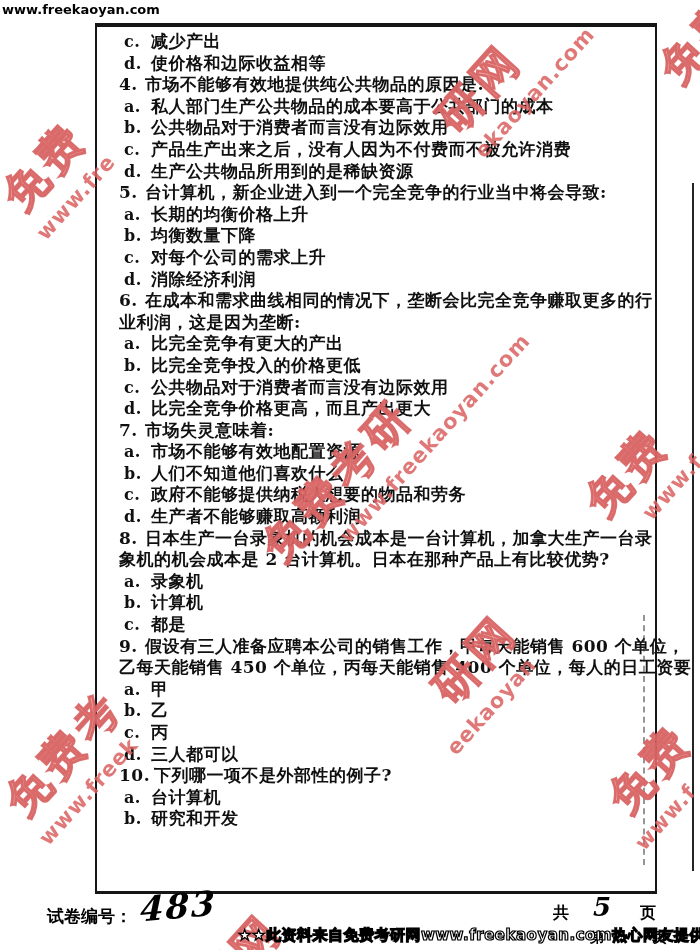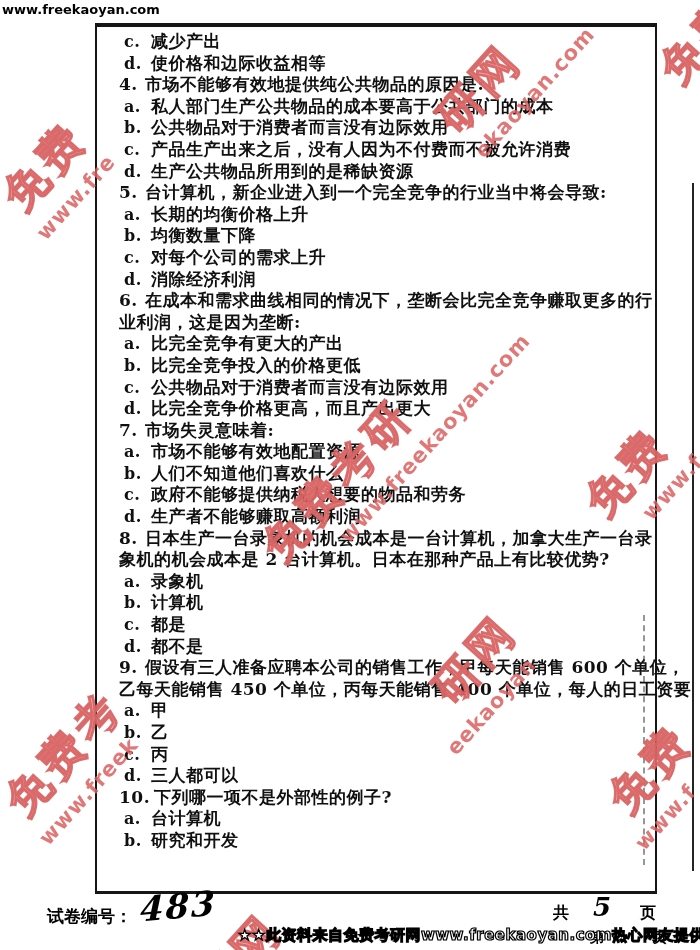--- a/index.html
+++ b/index.html
@@ -100,21 +100,20 @@
         <div class="line"><span class="q-num">7.</span><span>市场失灵意味着:</span></div>
         <div class="line"><span class="opt-letter">a.</span><span>市场不能够有效地配置资源</span></div>
         <div class="line"><span class="opt-letter">b.</span><span>人们不知道他们喜欢什么</span></div>
         <div class="line"><span class="opt-letter">c.</span><span>政府不能够提供纳税人想要的物品和劳务</span></div>
         <div class="line"><span class="opt-letter">d.</span><span>生产者不能够赚取高额利润</span></div>
         <div class="line"><span class="q-num">8.</span><span>日本生产一台录象机的机会成本是一台计算机，加拿大生产一台录</span></div>
         <div class="line"><span>象机的机会成本是 2 台计算机。日本在那种产品上有比较优势?</span></div>
         <div class="line"><span class="opt-letter">a.</span><span>录象机</span></div>
         <div class="line"><span class="opt-letter">b.</span><span>计算机</span></div>
         <div class="line"><span class="opt-letter">c.</span><span>都是</span></div>
-        <div class="line"><span class="opt-letter">d.</span><span>都不是</span></div>
         <div class="line"><span class="q-num">9.</span><span>假设有三人准备应聘本公司的销售工作，甲每天能销售 600 个单位，</span></div>
         <div class="line"><span>乙每天能销售 450 个单位，丙每天能销售 400 个单位，每人的日工资要</span></div>
         <div class="line"><span class="opt-letter">a.</span><span>甲</span></div>
         <div class="line"><span class="opt-letter">b.</span><span>乙</span></div>
         <div class="line"><span class="opt-letter">c.</span><span>丙</span></div>
         <div class="line"><span class="opt-letter">d.</span><span>三人都可以</span></div>
         <div class="line"><span class="q-num">10.</span><span>下列哪一项不是外部性的例子?</span></div>
         <div class="line"><span class="opt-letter">a.</span><span>台计算机</span></div>
         <div class="line"><span class="opt-letter">b.</span><span>研究和开发</span></div>
       </div>

